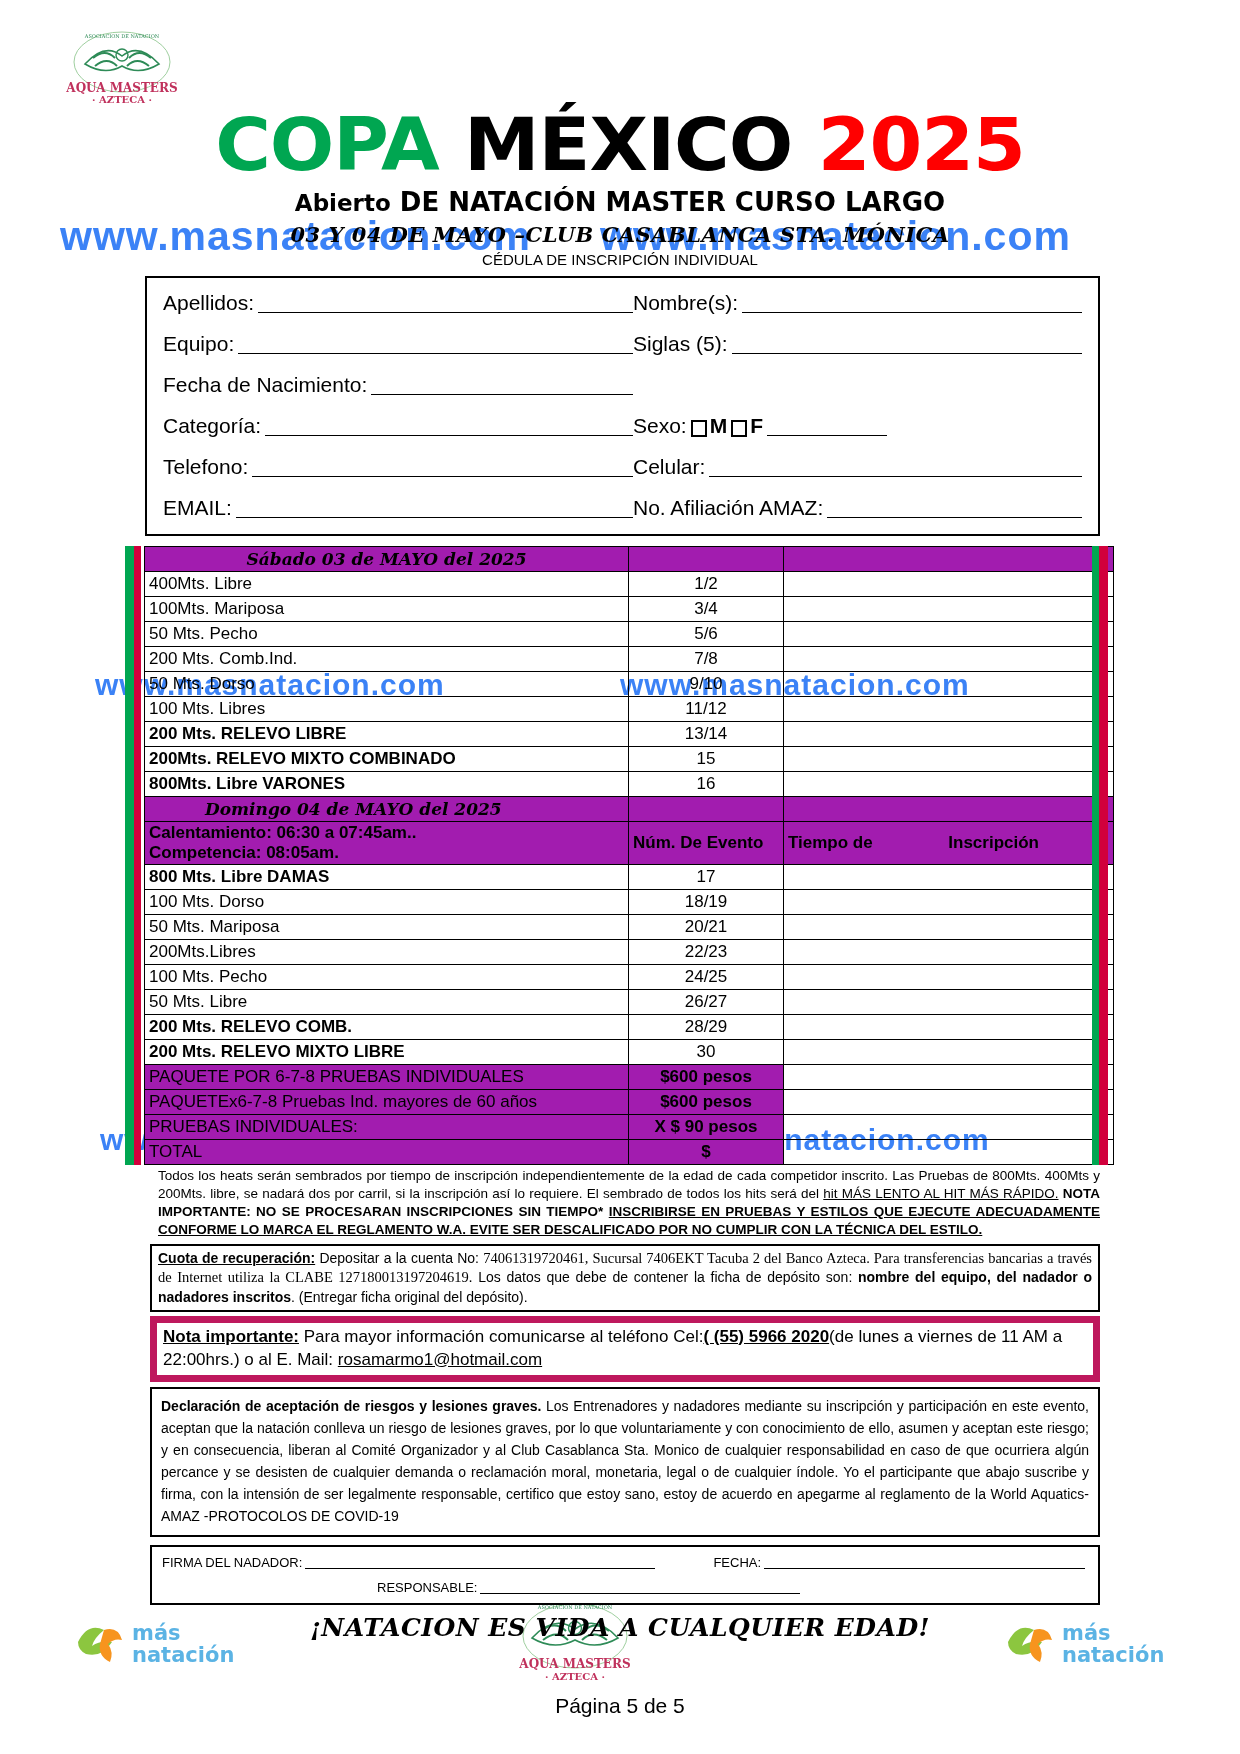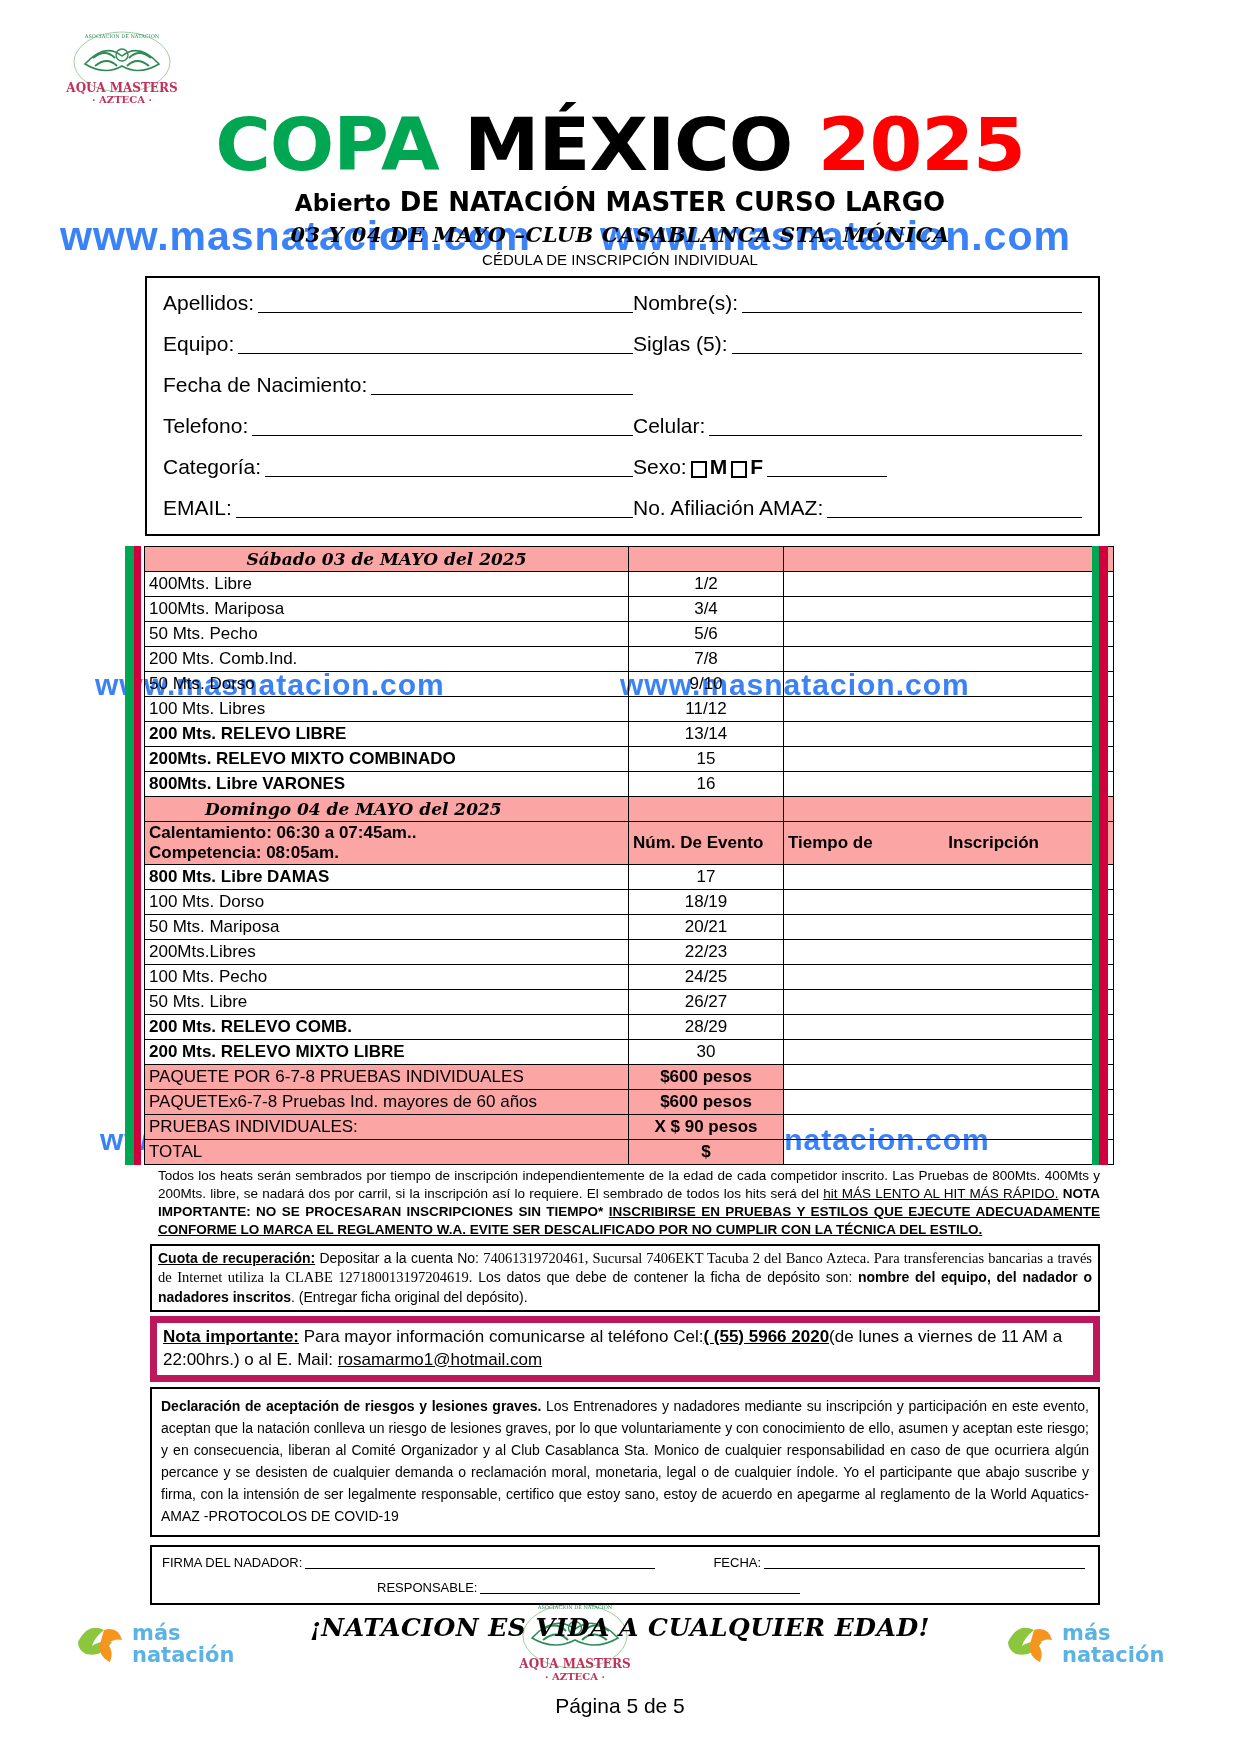--- a/index.html
+++ b/index.html
@@ -122,21 +122,21 @@
   table.events { border-collapse:collapse; width:100%; table-layout:fixed; margin-left:14px; }
   table.events td {
     border:1.5px solid #000;
     padding:1px 4px;
     font-size:17px;
     height:22px;
     vertical-align:middle;
   }
   .col-ev { width:155px; text-align:center; }
   .col-ti { width:330px; }
-  .hdr-shade { background:#fca5a5;margin-top:40px; }
+  .hdr-shade { background:#a21caf;margin-top:40px; }
   .dayhdr {
     font-family:"DejaVu Serif", serif;
     font-style:italic; font-weight:bold;
     font-size:19px; text-align:center;
   }
   .dayhdr-left { text-align:left; padding-left:60px !important; }
   .schedrow td { font-weight:bold; font-size:16px; }
   .sched-spread { display:flex; justify-content:space-between; }
   .ev-name { font-size:18px; }
   .ev-name.b { font-weight:bold; }
@@ -285,41 +285,41 @@
 
       <div class="frow">
         <div class="fleft">
           <span class="flabel">Fecha de Nacimiento:</span>
           <span class="fline"></span>
         </div>
       </div>
 
       <div class="frow">
         <div class="fleft">
-          <span class="flabel">Telefono:</span>
-          <span class="fline"></span>
-        </div>
-        <div class="fright">
-          <span class="flabel">Celular:</span>
-          <span class="fline"></span>
-        </div>
-      </div>
-
-      <div class="frow">
-        <div class="fleft">
           <span class="flabel">Categoría:</span>
           <span class="fline"></span>
         </div>
         <div class="fright">
           <span class="flabel">Sexo:</span>
           <span class="chk"></span>
             <span class="bold">M</span>
           <span class="chk"></span>
             <span class="bold">F</span>
           <span class="fline fixed-d"></span>
+        </div>
+      </div>
+
+      <div class="frow">
+        <div class="fleft">
+          <span class="flabel">Telefono:</span>
+          <span class="fline"></span>
+        </div>
+        <div class="fright">
+          <span class="flabel">Celular:</span>
+          <span class="fline"></span>
         </div>
       </div>
 
       <div class="frow">
         <div class="fleft">
           <span class="flabel">EMAIL:</span>
           <span class="fline"></span>
         </div>
         <div class="fright">
           <span class="flabel">No. Afiliación AMAZ:</span>

